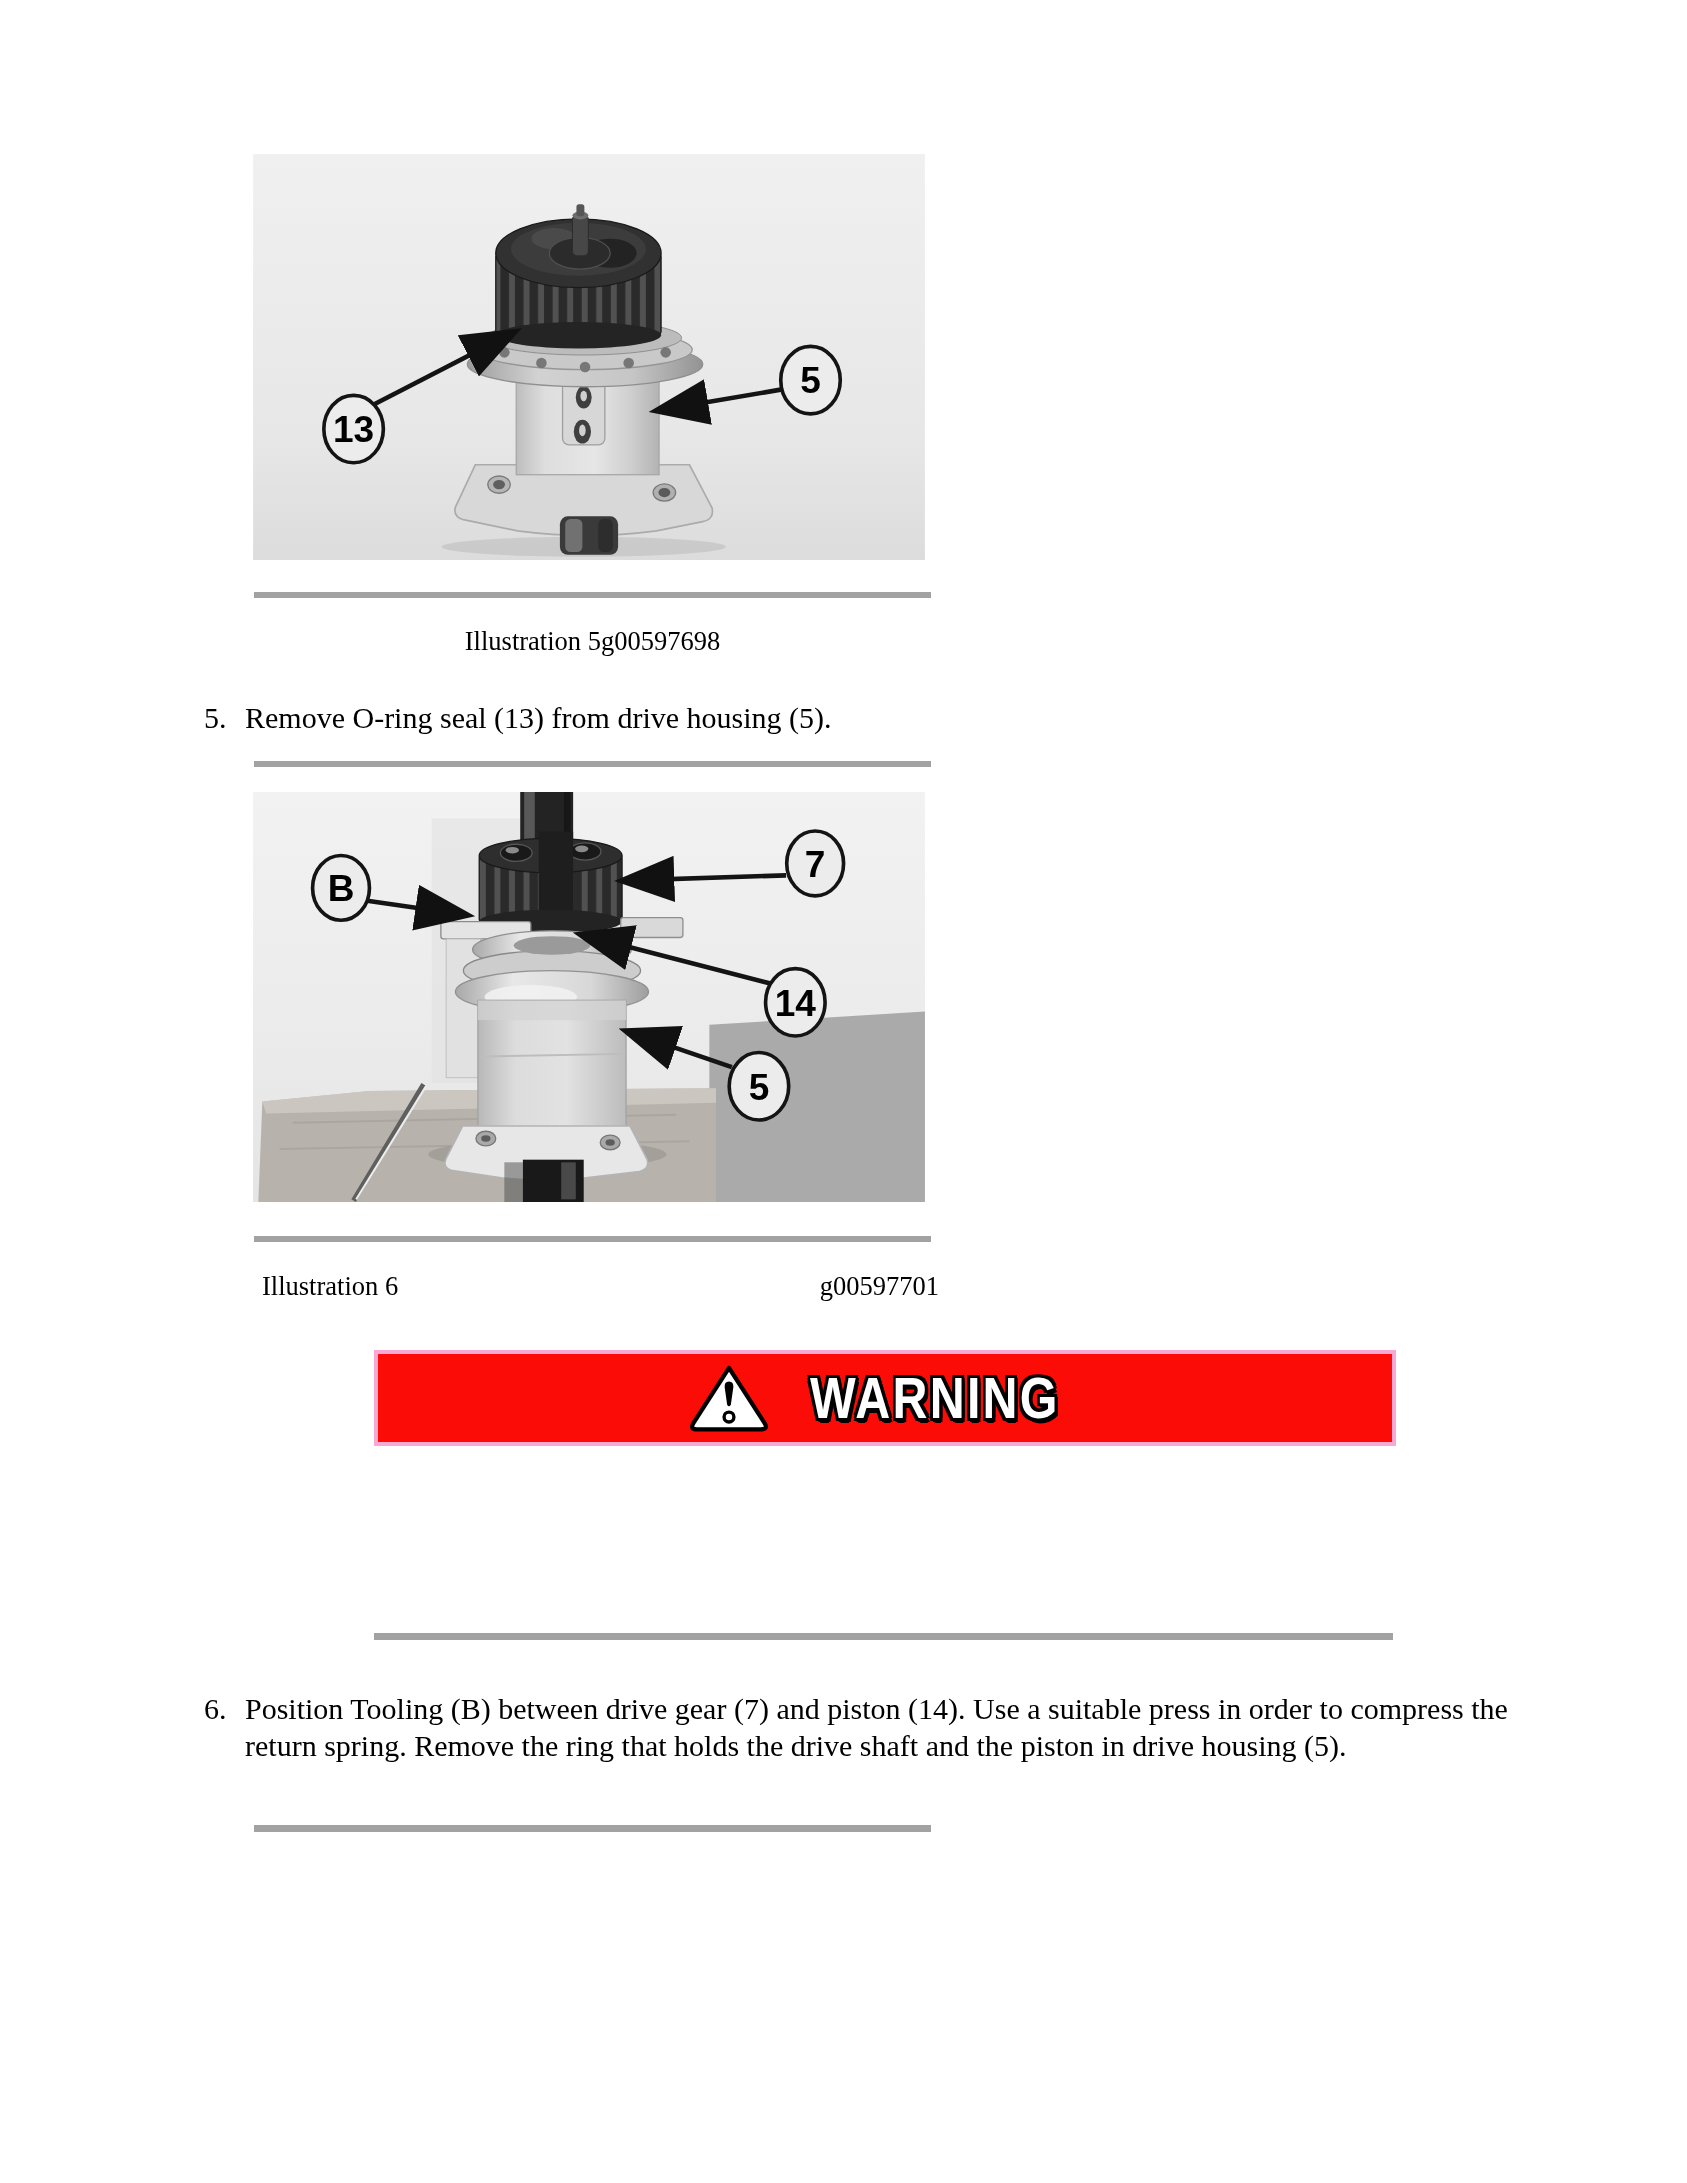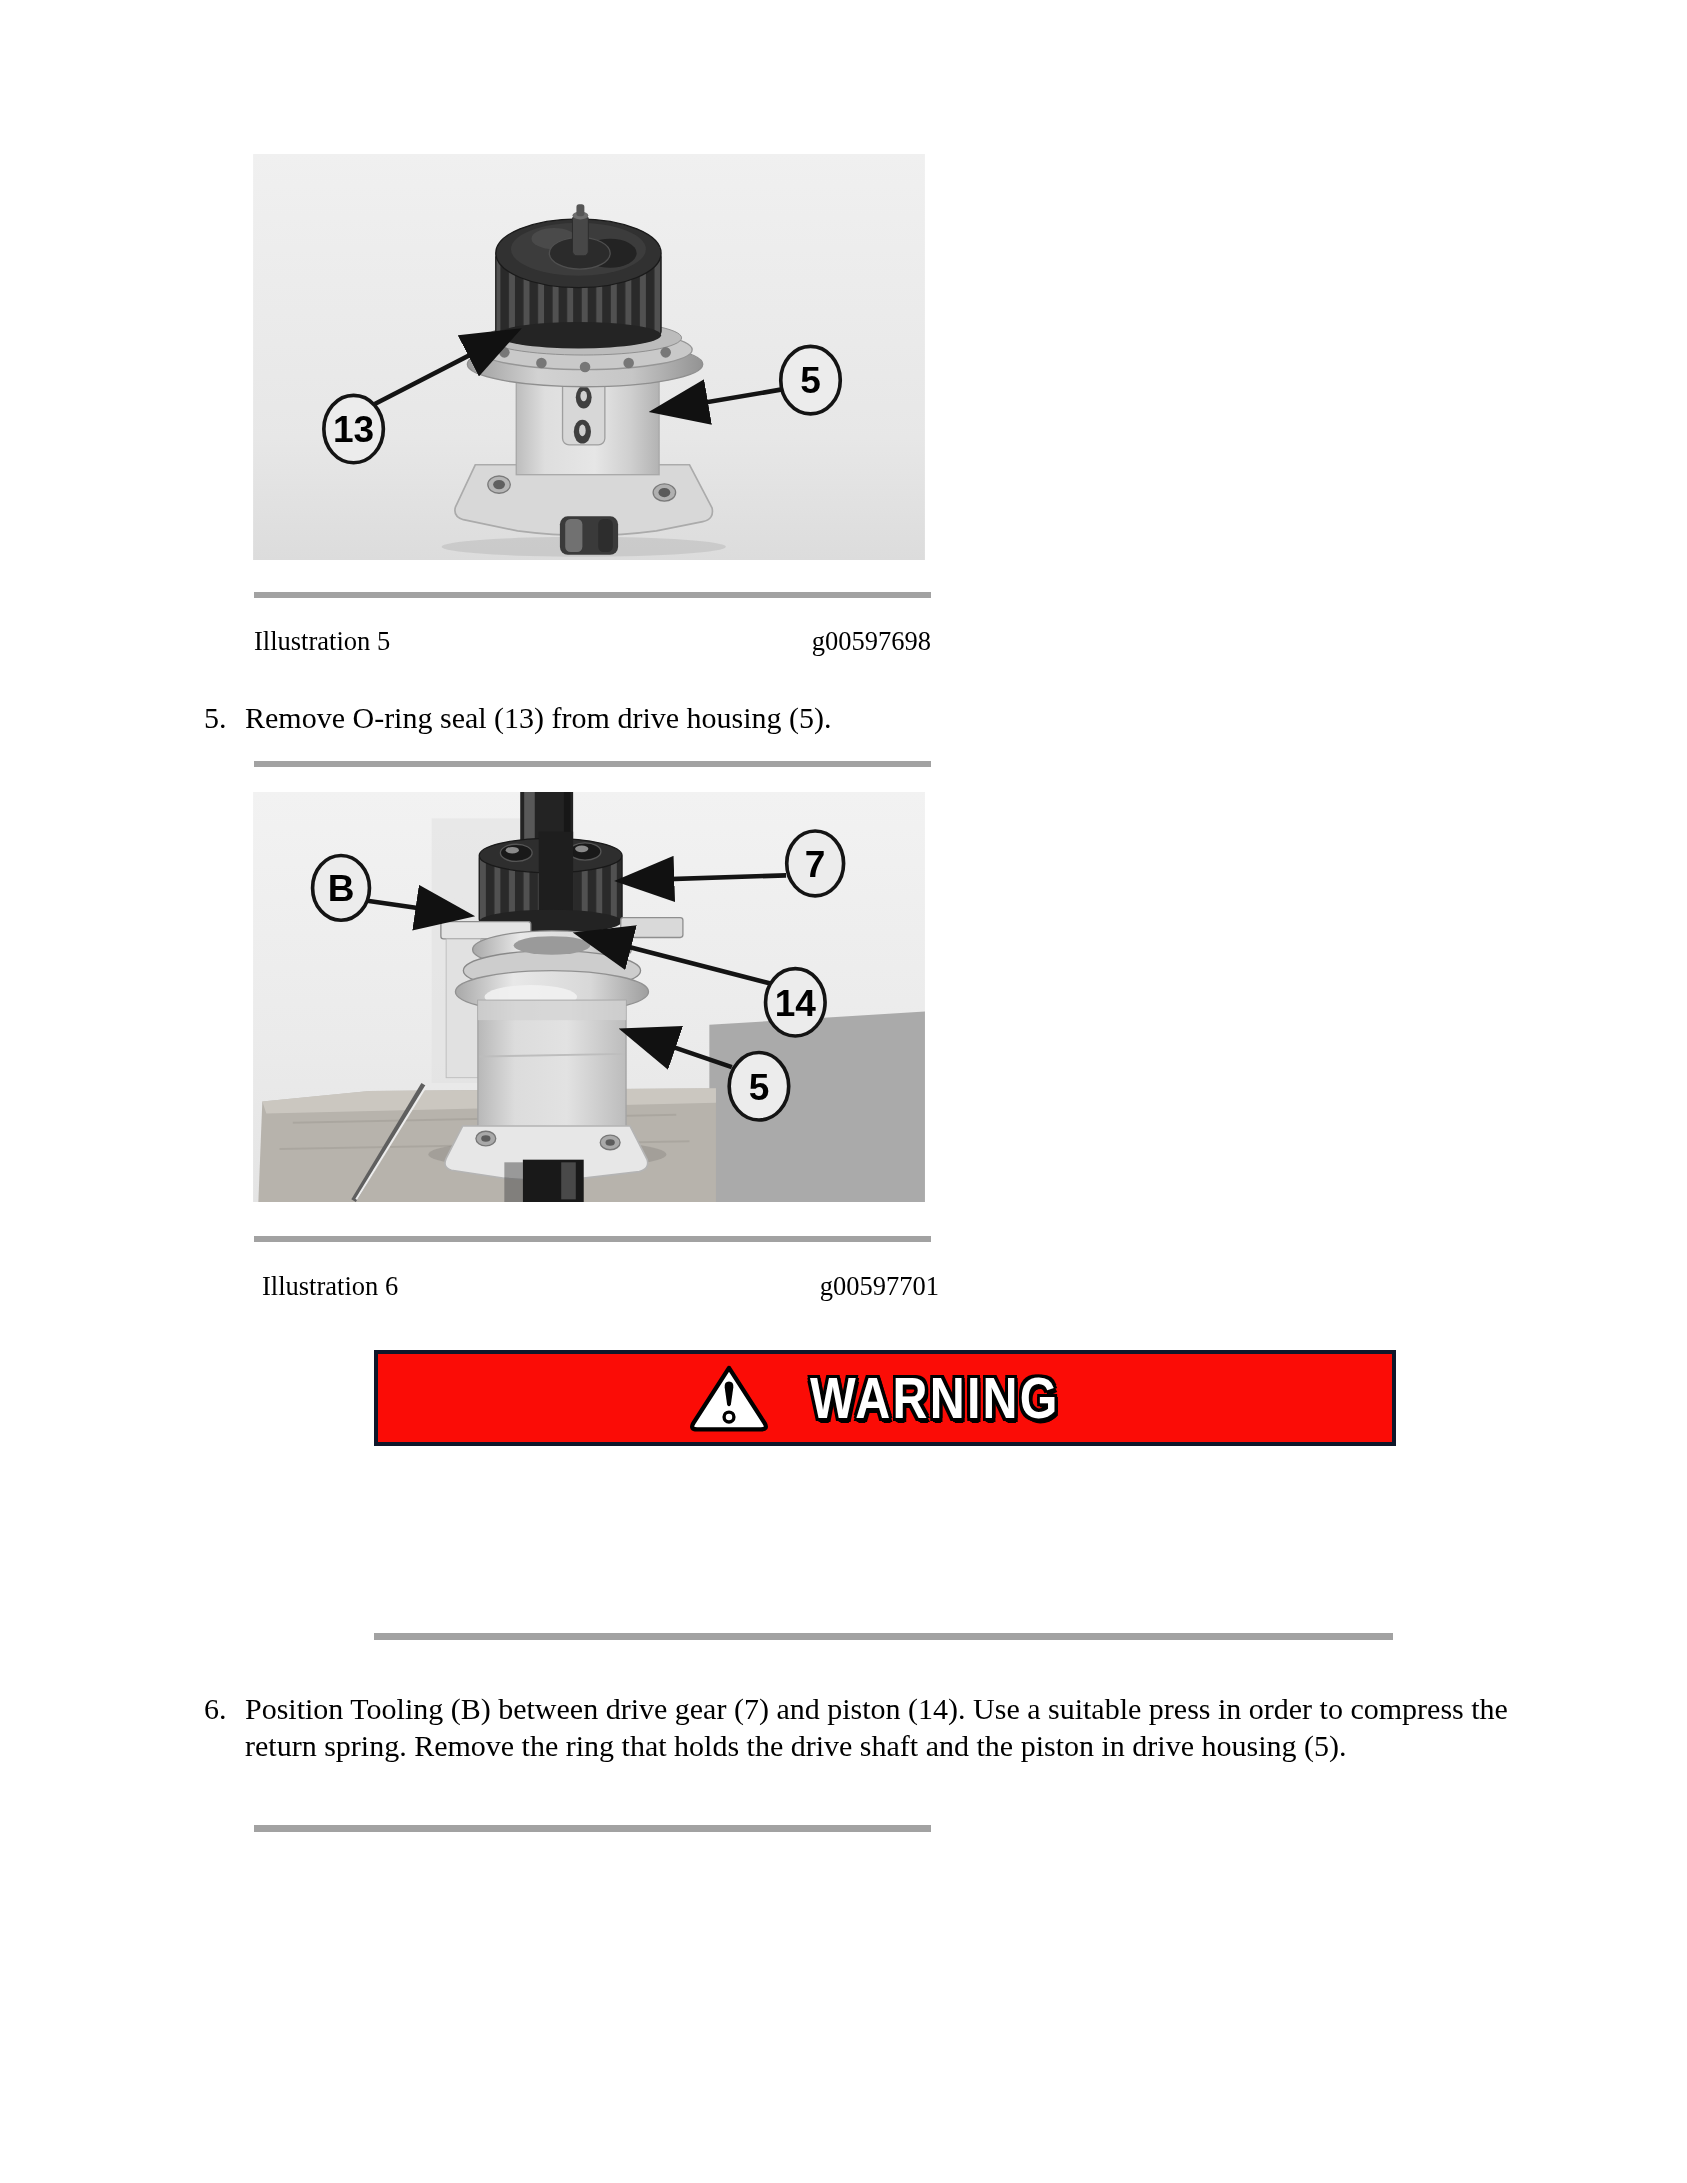--- a/index.html
+++ b/index.html
@@ -42,21 +42,21 @@
     display:block;
     margin-left:41px;
   }
   .warning-banner{
     position:absolute;
     left:374px;
     top:1350px;
     width:1022px;
     height:96px;
     box-sizing:border-box;
-    border:4px solid #0f172a;
+    border:4px solid #f9a8d4;
     background:#fb0c06;
     display:flex;
     align-items:center;
     justify-content:center;
     gap:18.5px;
   }
   .warning-word{
     font-family:"Liberation Sans", sans-serif;
     font-weight:bold;
     font-size:57px;
@@ -172,21 +172,21 @@
     </g>
     <g>
       <line x1="800" y1="356" x2="612" y2="388" stroke="#141414" stroke-width="7" marker-end="url(#ah1)"></line>
       <ellipse cx="843" cy="342" rx="45" ry="51" fill="#ececec" stroke="#141414" stroke-width="5.5"></ellipse>
       <text class="callout-text" x="843" y="362" text-anchor="middle">5</text>
     </g>
   </svg>
 
   <div class="hr" style="left:254px; top:592px; width:677px; height:6px;"></div>
 
-  <div class="caption-row" style="left:254px; top:625px; width:677px;">
+  <div class="caption-row" style="left:254px; top:625px; width:677px;justify-content:center;">
     <span>Illustration 5</span>
     <span>g00597698</span>
   </div>
 
   <div class="step" style="left:204px; top:699px; width:1297px;">
     <span class="step-num">5.</span>
     <span class="step-text">Remove O-ring seal (13) from drive housing (5).</span>
   </div>
 
   <div class="hr" style="left:254px; top:761px; width:677px; height:6px;"></div>

